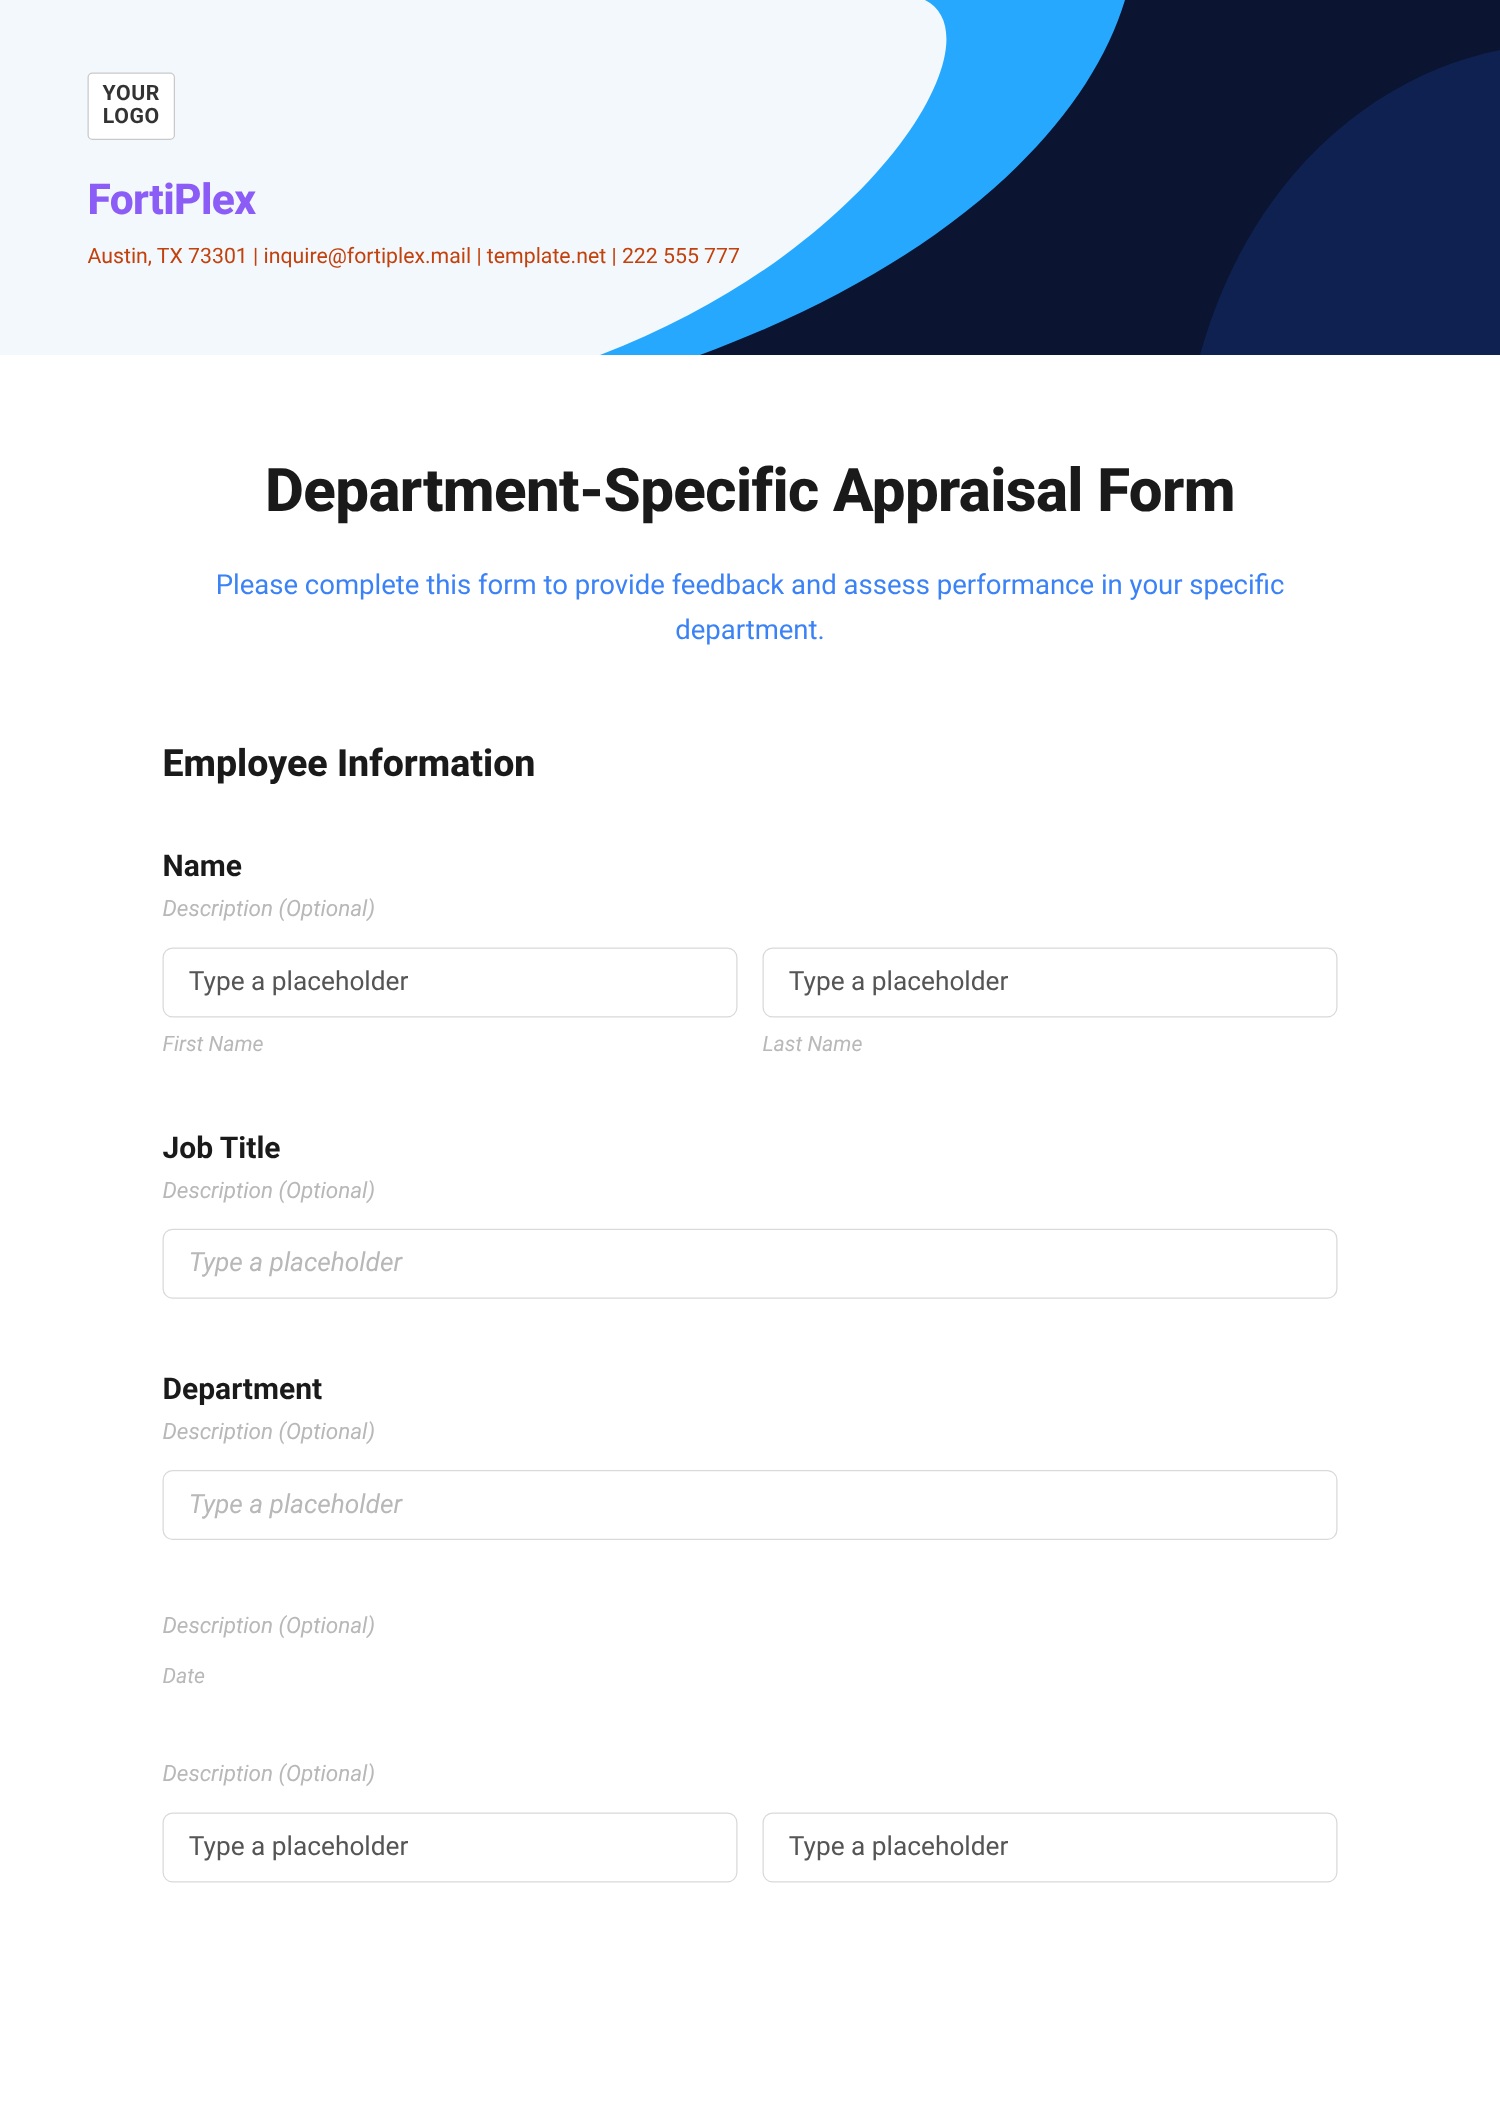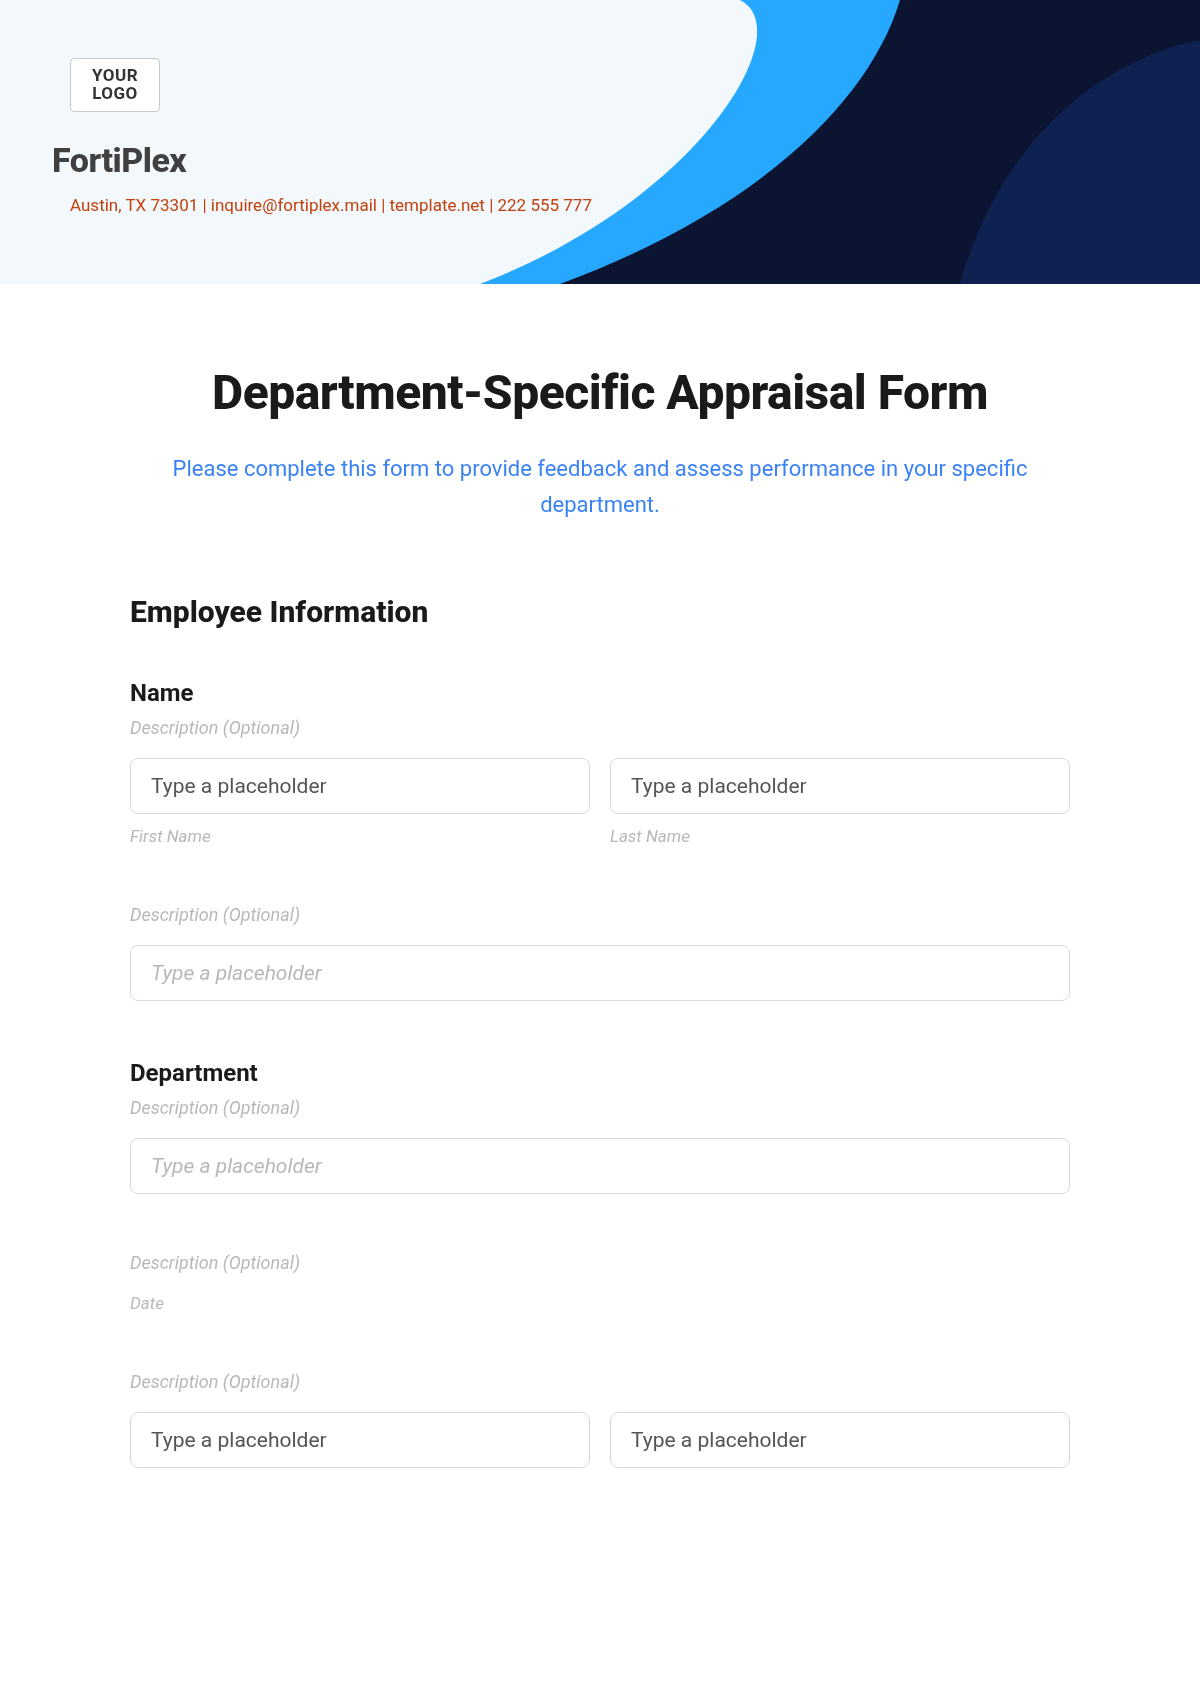--- a/index.html
+++ b/index.html
@@ -19,34 +19,34 @@
   .banner {
     position:relative;
     height:284px;
     background:#f3f8fd;
     overflow:hidden;
   }
   .banner svg { position:absolute; top:0; right:0; }
   .logo-box {
     position:absolute;
     top:58px; left:70px;
-    width:90px; height:54px;
+    width:70px; height:54px;
     background:#fff;
     border:1px solid #c9c9c9;
     border-radius:4px;
     display:flex; align-items:center; justify-content:center;
     font-size:17px; font-weight:700; line-height:1.05;
     color:#333; text-align:center;
     letter-spacing:0.5px;
   }
   .brand {
     position:absolute;
-    top:140px; left:52px;
+    top:140px; left:70px;
     font-size:34px; font-weight:800;
-    color:#404040;
+    color:#8b5cf6;
     letter-spacing:-0.5px;
   }
   .contact-line {
     position:absolute;
     top:195px; left:70px;
     font-size:17px;
     color:#c2410c;
   }
   
   .form-body {
@@ -152,20 +152,21 @@
           <div class="subcaption">First Name</div>
         </div>
         <div class="col">
           <input class="text-input" placeholder="Type a placeholder" style="">
           <div class="subcaption">Last Name</div>
         </div>
       </div>
     </div>
 
     <div class="field-block">
+      <div class="field-label">Job Title</div>
       <div class="field-desc">Description (Optional)</div>
       <input class="text-input italic-ph" placeholder="Type a placeholder" style="">
     </div>
 
     <div class="field-block">
       <div class="field-label">Department</div>
       <div class="field-desc">Description (Optional)</div>
       <input class="text-input italic-ph" placeholder="Type a placeholder" style="">
     </div>
 

